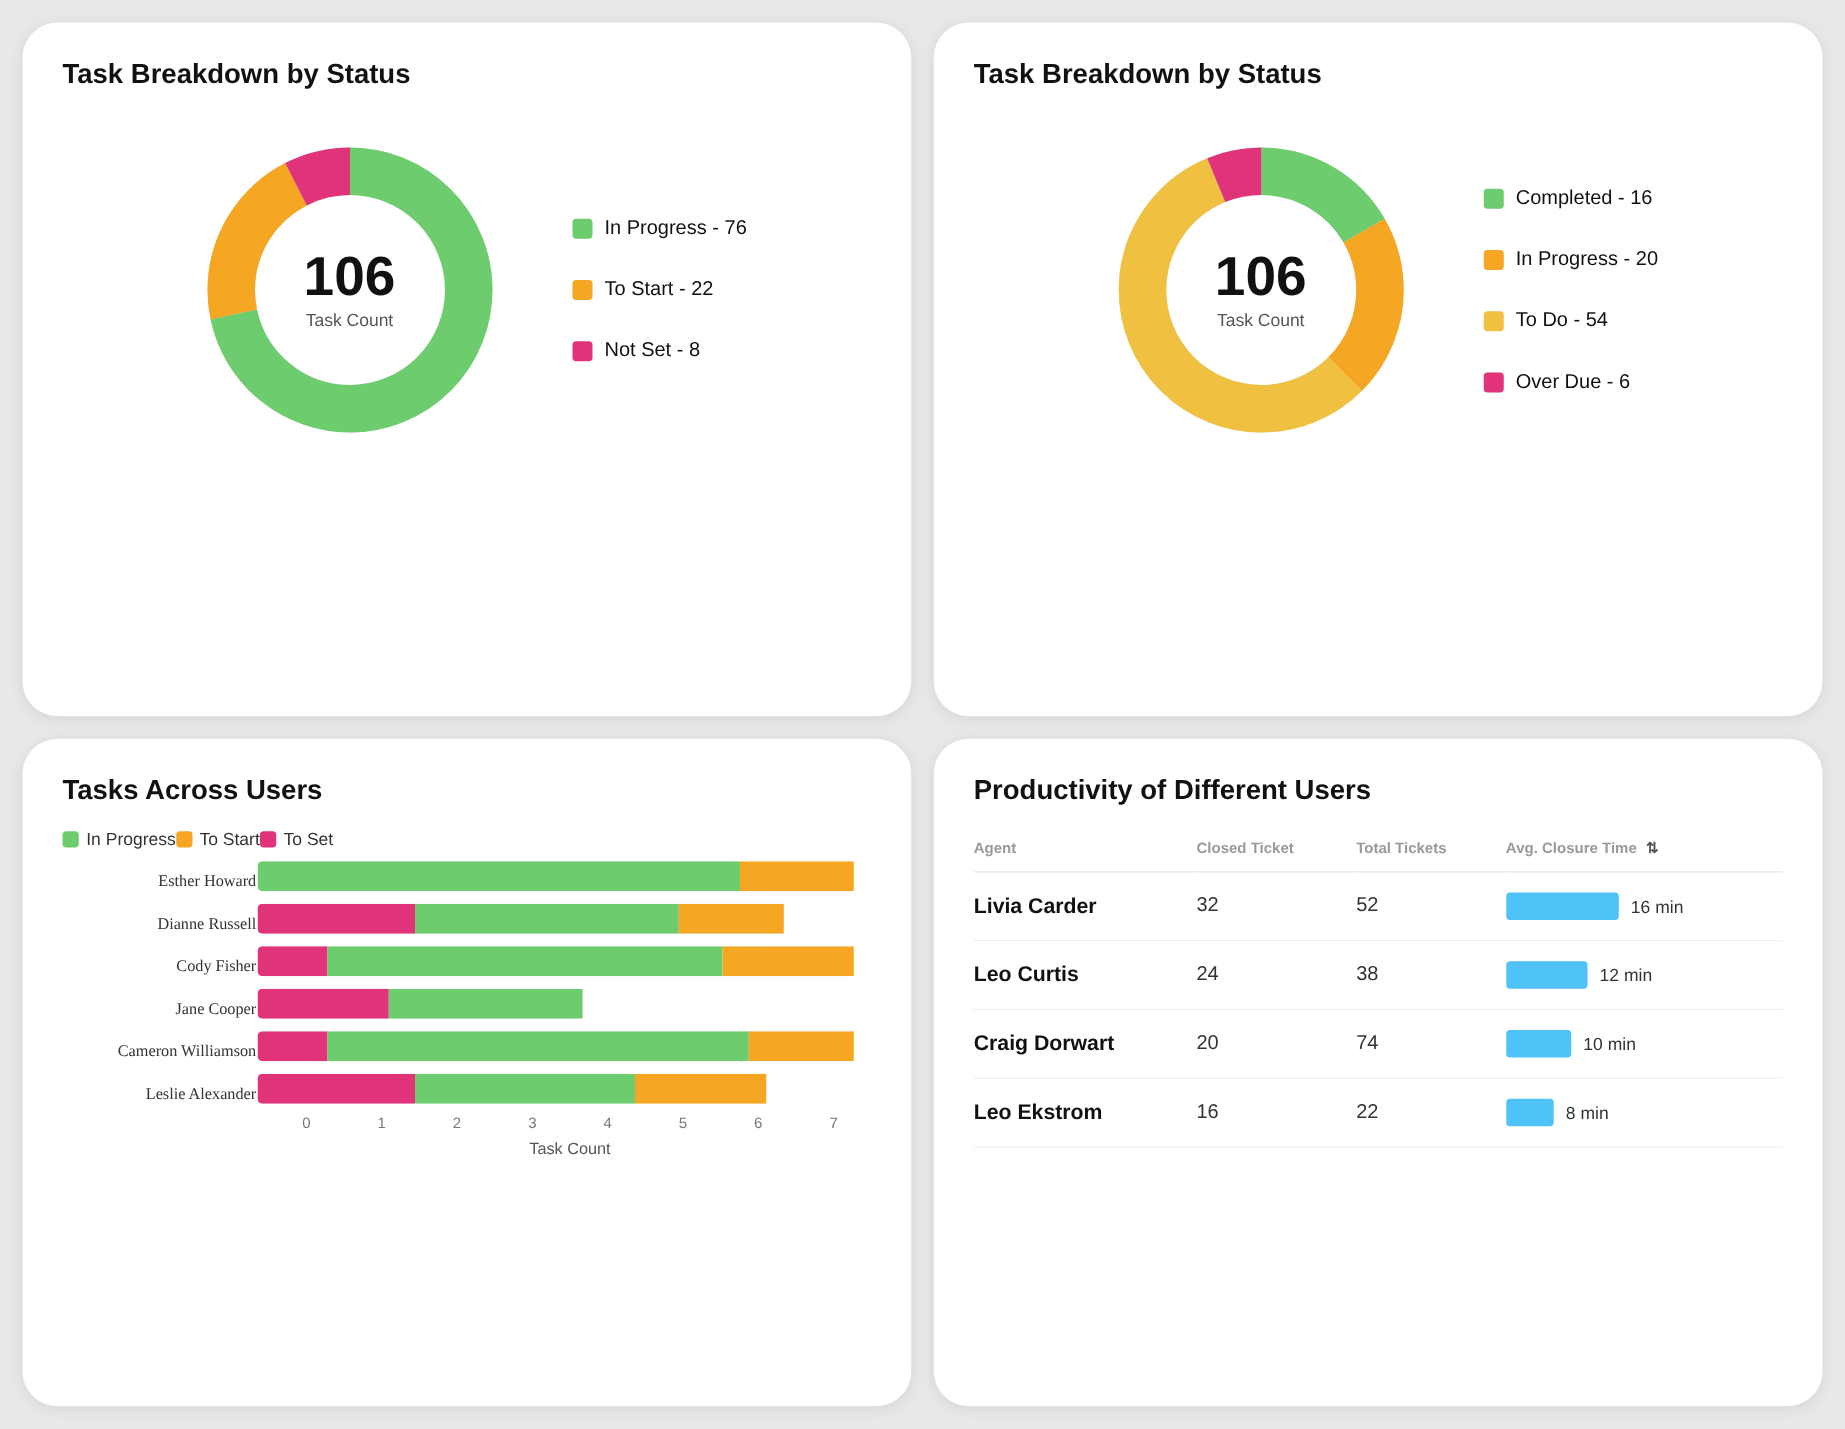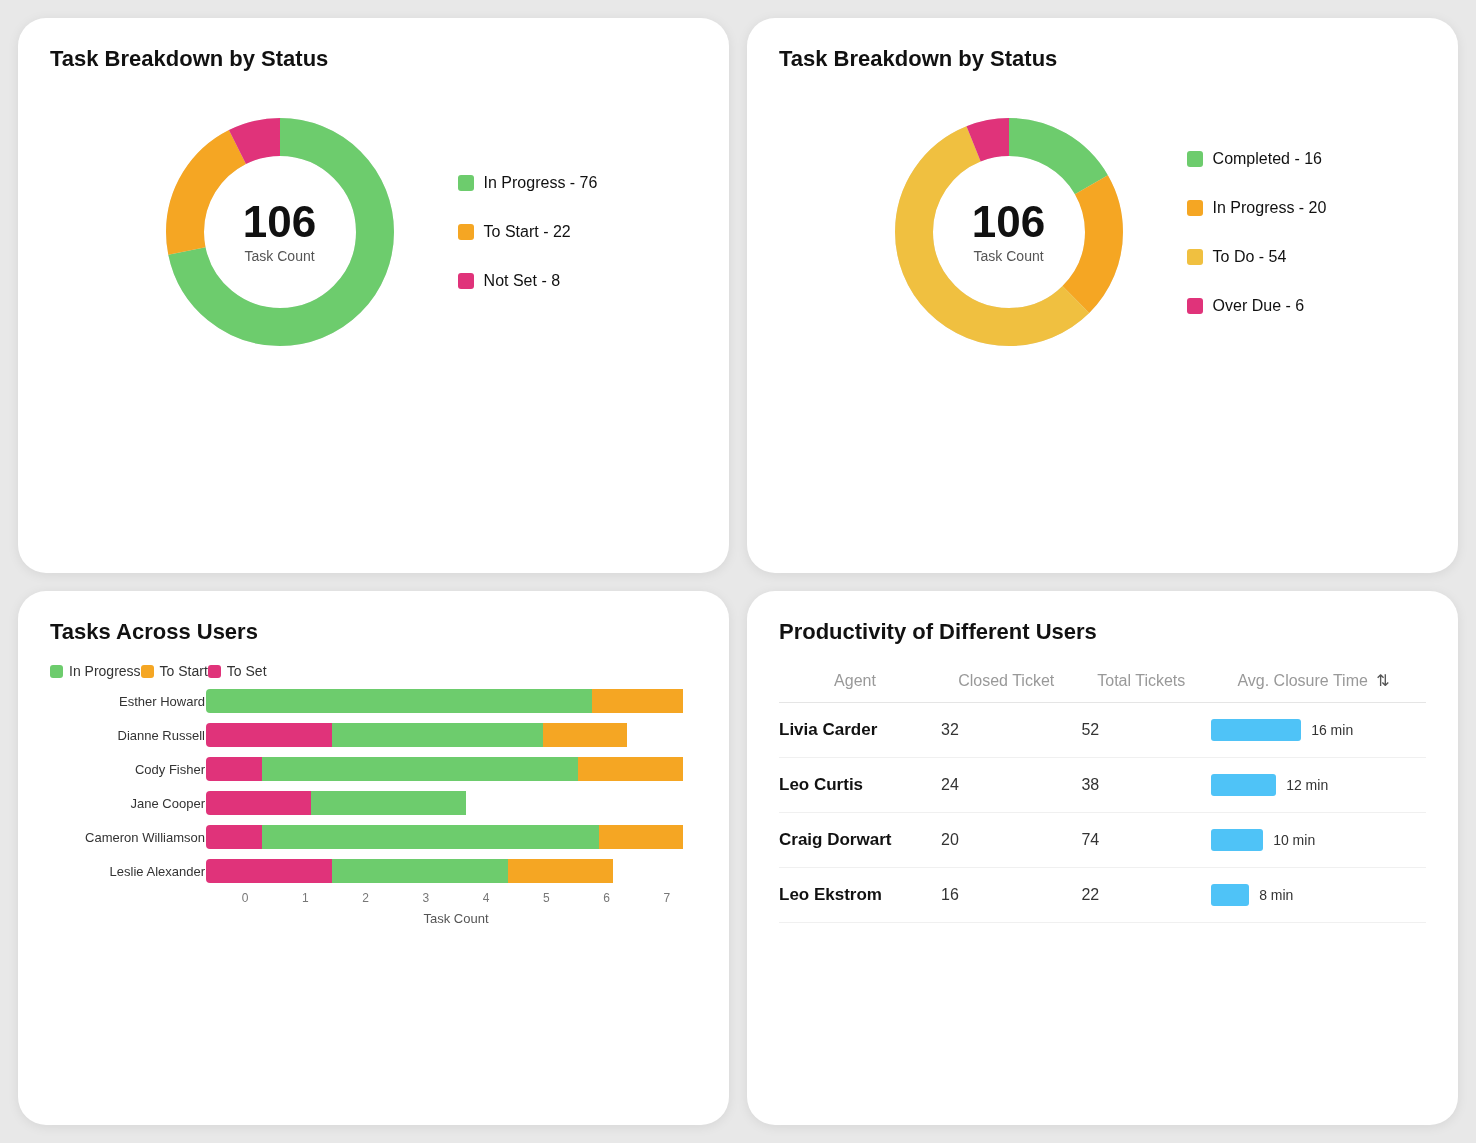--- a/index.html
+++ b/index.html
@@ -98,22 +98,23 @@
       height: 13px;
       border-radius: 3px;
     }
     .bar-chart-area {
       display: flex;
       flex-direction: column;
       gap: 10px;
     }
     .bar-row {
       display: flex;
-      align-items: center;
+      align-items: flex-end;
       gap: 1px;
+      font-family: Liberation Serif, serif;
     }
     .bar-label {
       width: 155px;
       text-align: right;
       font-size: 13px;
       color: #333;
       flex-shrink: 0;
     }
     .bar-track {
       flex: 1;
@@ -143,24 +144,24 @@
       margin-top: 6px;
       margin-left: 165px;
     }
 
     
     .prod-table {
       width: 100%;
       border-collapse: collapse;
     }
     .prod-table th {
-      font-size: 16px;
-      font-weight: 400;
+      font-size: 12px;
+      font-weight: 700;
       color: #999;
-      text-align: center;
+      text-align: left;
       padding: 8px 10px 12px 0;
       border-bottom: 1px solid #e5e5e5;
     }
     .prod-table td {
       padding: 16px 10px 16px 0;
       border-bottom: 1px solid #f0f0f0;
       font-size: 16px;
       color: #111;
     }
     .prod-table .agent-name {

